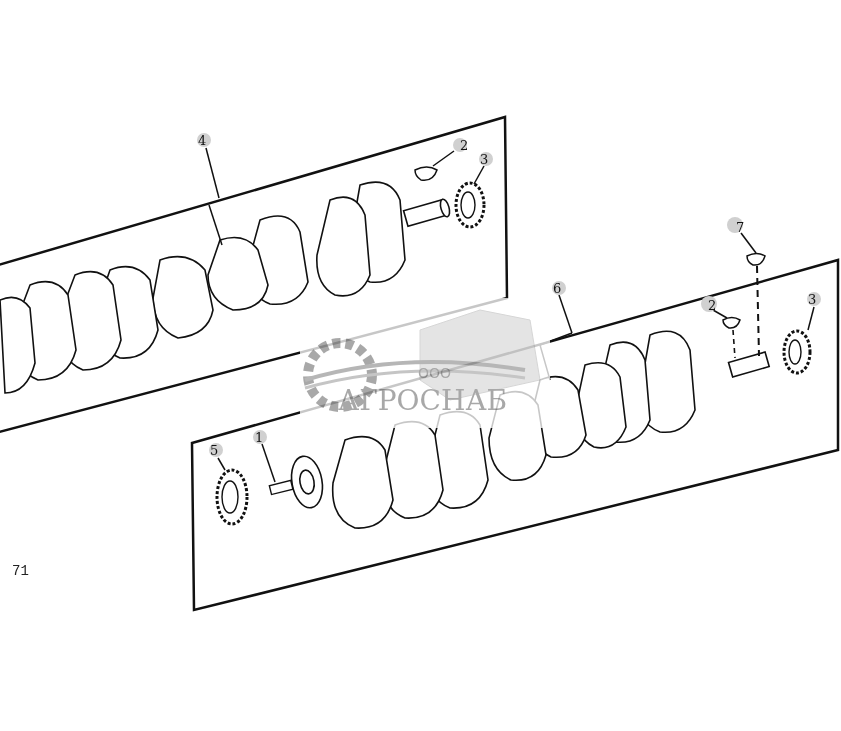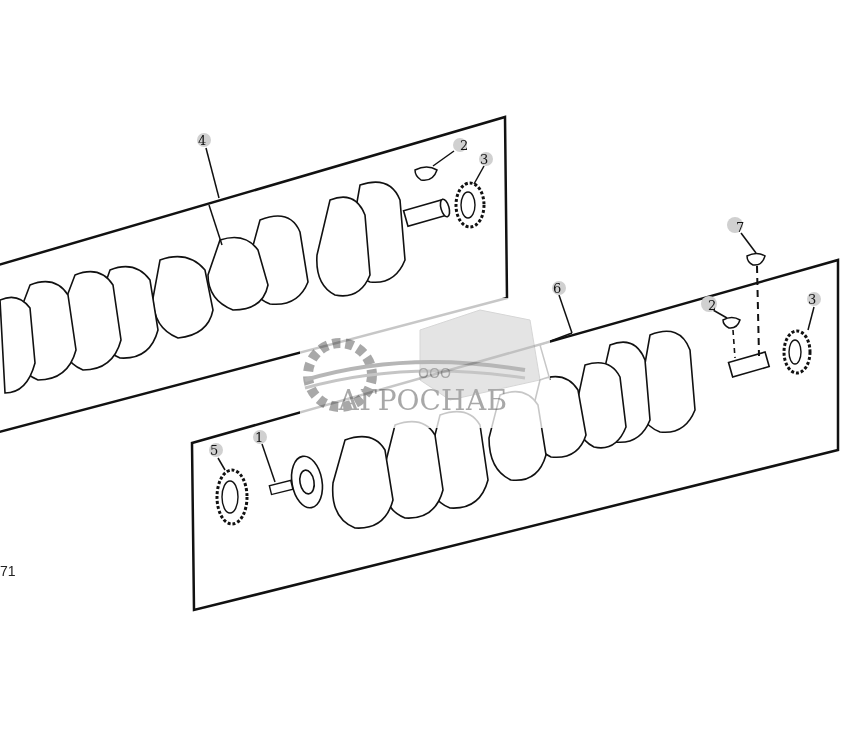--- a/index.html
+++ b/index.html
@@ -1,19 +1,19 @@
 <!DOCTYPE html>
 <html><head>
 <meta charset="utf-8">
 <style>
   html,body{margin:0;padding:0;background:#fff;}
   body{width:841px;height:731px;position:relative;overflow:hidden;font-family:"DejaVu Serif",serif;}
   svg{position:absolute;left:0;top:0;}
   .callout-text{font-family:"DejaVu Serif",serif;font-size:13px;fill:#111;}
-  .fig-id{position:absolute;left:0;top:563px;font-family:Liberation Sans, sans-serif;font-size:14px;color:#222;}
+  .fig-id{position:absolute;left:12px;top:563px;font-family:Liberation Mono, monospace;font-size:14px;color:#222;}
   .wm-ooo{font-family:"DejaVu Sans",sans-serif;font-size:14px;fill:#999;}
   .wm-name{font-family:"DejaVu Serif",serif;font-size:28px;fill:#9a9a9a;}
 </style>
 </head>
 <body>
 
 <svg width="841" height="731" viewBox="0 0 841 731">
 
   <polygon points="-5,266 505,117 507,298 -5,433" fill="none" stroke="#111" stroke-width="2.5"></polygon>
 

